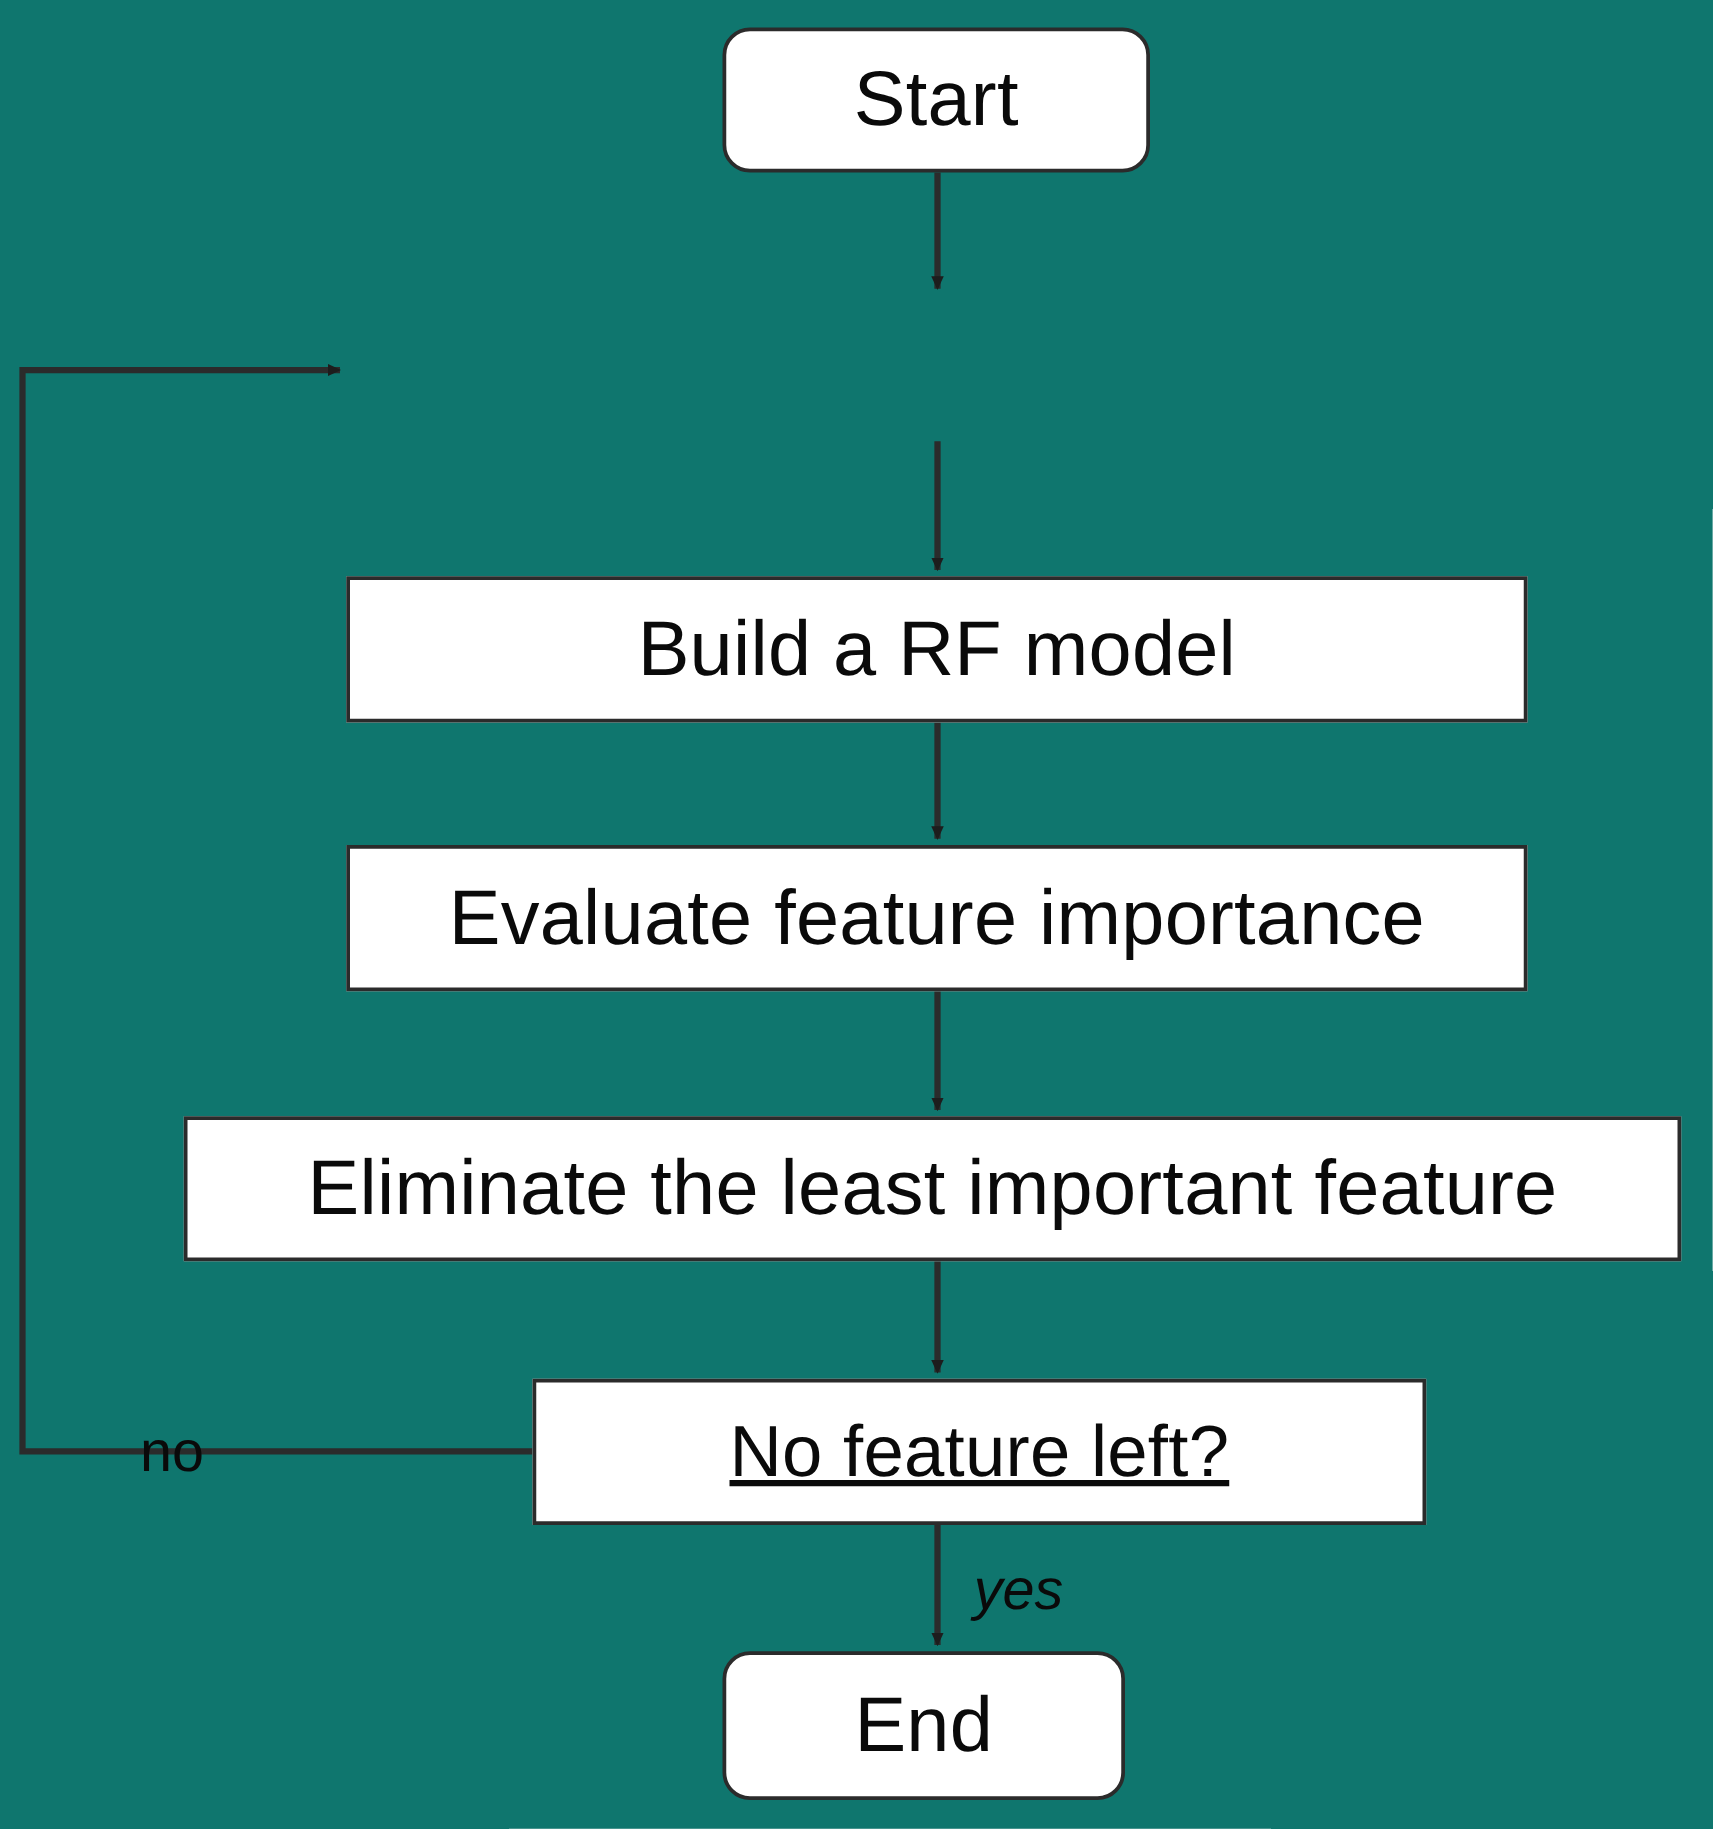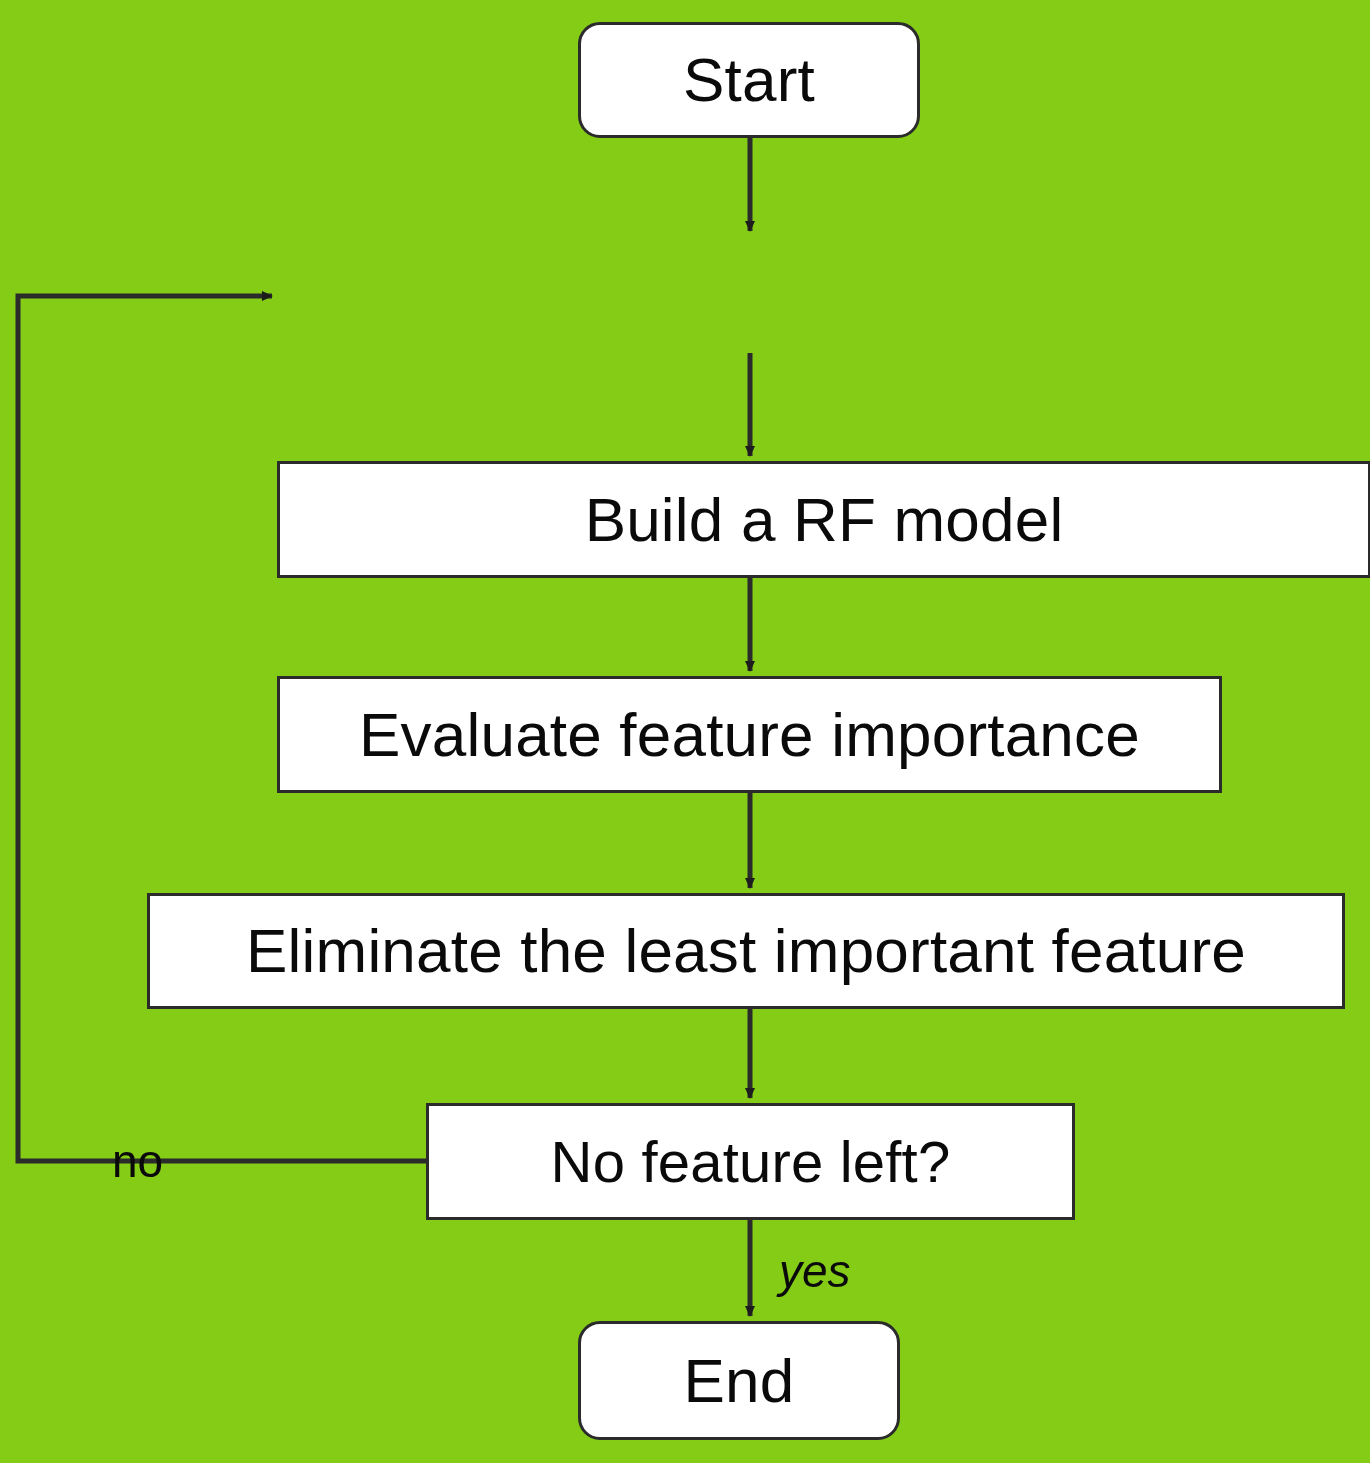--- a/index.html
+++ b/index.html
@@ -11,21 +11,21 @@
   body {
     font-family: "Liberation Sans", sans-serif;
     width: 1370px;
     height: 1463px;
     overflow: hidden;
   }
   #flowchart-canvas {
     position: relative;
     width: 1370px;
     height: 1463px;
-    background: #84cc16;
+    background: #0f766e;
   }
   #flow-svg {
     position: absolute;
     left: 0;
     top: 0;
     width: 1370px;
     height: 1463px;
   }
   .node {
     position: absolute;
@@ -52,24 +52,24 @@
     color: #0a0a0a;
     font-family: "Liberation Sans", sans-serif;
     font-size: 46px;
     line-height: 1;
     white-space: nowrap;
   }
 
   
   #node-start      { left: 578px;  top: 22px;   width: 342px;  height: 116px; }
   #node-initial    { left: 277px;  top: 236px;  width: 945px;  height: 117px; }
-  #node-build      { left: 277px;  top: 461px;  width: 1094px;  height: 117px; }
+  #node-build      { left: 277px;  top: 461px;  width: 945px;  height: 117px; }
   #node-evaluate   { left: 277px;  top: 676px;  width: 945px;  height: 117px; }
   #node-eliminate  { left: 147px;  top: 893px;  width: 1198px; height: 116px; }
-  #node-decision   { left: 426px;  top: 1103px; width: 649px;  height: 117px; }
+  #node-decision   { left: 426px;  top: 1103px; width: 715px;  height: 117px; text-decoration: underline; }
   #node-end        { left: 578px;  top: 1321px; width: 322px;  height: 119px; }
 
   #node-start   .node-label { font-size: 62px; }
   #node-end     .node-label { font-size: 62px; }
   #node-initial .node-label { font-size: 62px; }
   #node-build   .node-label { font-size: 62px; }
   #node-evaluate .node-label { font-size: 62px; }
   #node-eliminate .node-label { font-size: 62px; }
   #node-decision .node-label { font-size: 58px; }
 

